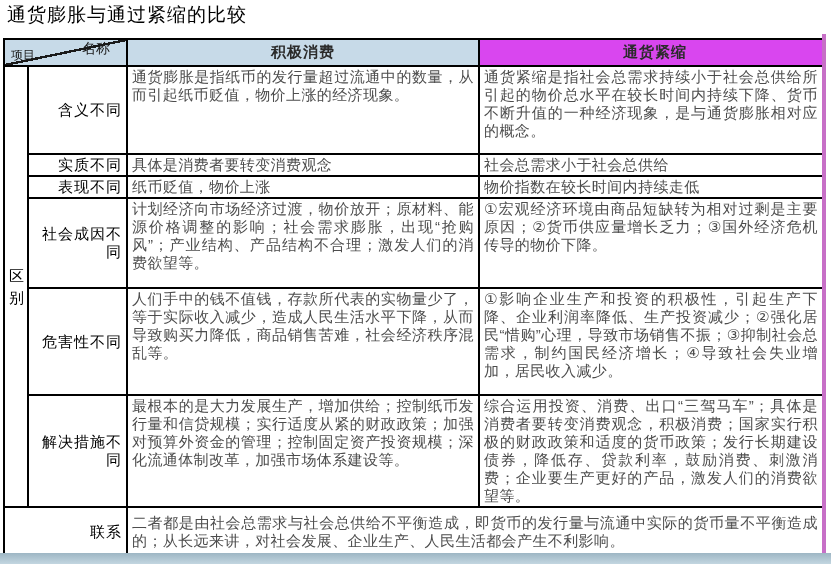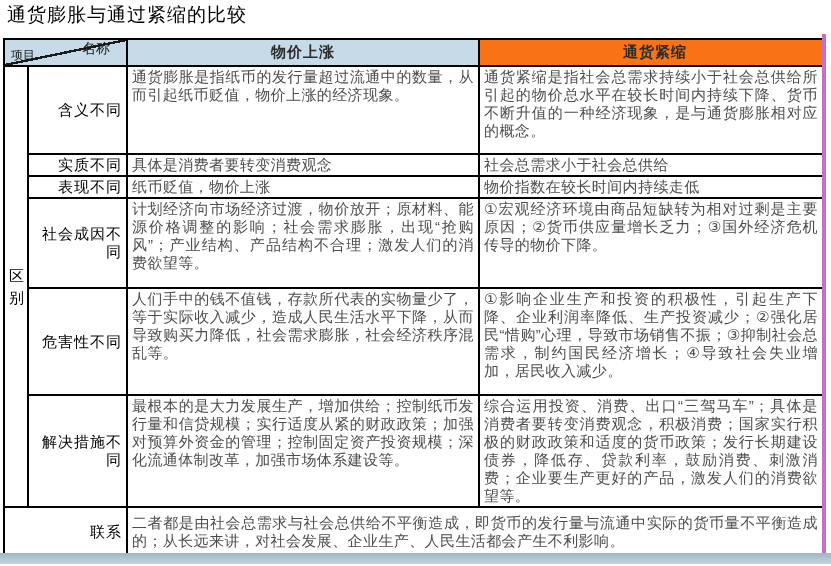--- a/index.html
+++ b/index.html
@@ -65,22 +65,22 @@
       <col style="width:99px">
       <col style="width:352px">
       <col style="width:344px">
     </colgroup>
     <tbody>
         <tr style="height:27px">
       <td class="corner" colspan="2" style="background-color: rgb(199, 218, 232);">
         <span class="c-tr">名称</span>
         <span class="c-bl">项目</span>
       </td>
-      <td class="colhead" style="background-color: rgb(199, 218, 232);">物价上涨</td>
-      <td class="colhead" style="background-color: #f97316; padding-left: 12px;">通货紧缩</td>
+      <td class="colhead" style="background-color: rgb(199, 218, 232);">积极消费</td>
+      <td class="colhead" style="background-color: #d946ef; padding-left: 12px;">通货紧缩</td>
     </tr>
     <tr style="height:88px">
       <td class="group" rowspan="6">区别</td>
       <td class="rowlabel">含义不同</td>
       <td class="body">通货膨胀是指纸币的发行量超过流通中的数量，从而引起纸币贬值，物价上涨的经济现象。</td>
       <td class="body">通货紧缩是指社会总需求持续小于社会总供给所引起的物价总水平在较长时间内持续下降、货币不断升值的一种经济现象，是与通货膨胀相对应的概念。</td>
     </tr>
     <tr style="height:17px">
       <td class="rowlabel">实质不同</td>
       <td class="body">具体是消费者要转变消费观念</td>
@@ -91,21 +91,21 @@
       <td class="body">纸币贬值，物价上涨</td>
       <td class="body">物价指数在较长时间内持续走低</td>
     </tr>
     <tr style="height:90px">
       <td class="rowlabel">社会成因不同</td>
       <td class="body">计划经济向市场经济过渡，物价放开；原材料、能源价格调整的影响；社会需求膨胀，出现“抢购风”；产业结构、产品结构不合理；激发人们的消费欲望等。</td>
       <td class="body">①宏观经济环境由商品短缺转为相对过剩是主要原因；②货币供应量增长乏力；③国外经济危机传导的物价下降。</td>
     </tr>
     <tr style="height:107px">
       <td class="rowlabel">危害性不同</td>
-      <td class="body">人们手中的钱不值钱，存款所代表的实物量少了，等于实际收入减少，造成人民生活水平下降，从而导致购买力降低，社会需求膨胀，社会经济秩序混乱等。</td>
+      <td class="body">人们手中的钱不值钱，存款所代表的实物量少了，等于实际收入减少，造成人民生活水平下降，从而导致购买力降低，商品销售苦难，社会经济秩序混乱等。</td>
       <td class="body">①影响企业生产和投资的积极性，引起生产下降、企业利润率降低、生产投资减少；②强化居民“惜购”心理，导致市场销售不振；③抑制社会总需求，制约国民经济增长；④导致社会失业增加，居民收入减少。</td>
     </tr>
     <tr style="height:112px">
       <td class="rowlabel">解决措施不同</td>
       <td class="body">最根本的是大力发展生产，增加供给；控制纸币发行量和信贷规模；实行适度从紧的财政政策；加强对预算外资金的管理；控制固定资产投资规模；深化流通体制改革，加强市场体系建设等。</td>
       <td class="body">综合运用投资、消费、出口“三驾马车”；具体是消费者要转变消费观念，积极消费；国家实行积极的财政政策和适度的货币政策；发行长期建设债券，降低存、贷款利率，鼓励消费、刺激消费；企业要生产更好的产品，激发人们的消费欲望等。</td>
     </tr>
     <tr style="height:49px">
       <td class="rowlabel" colspan="2">联系</td>
       <td class="body" colspan="2" style="vertical-align:middle">二者都是由社会总需求与社会总供给不平衡造成，即货币的发行量与流通中实际的货币量不平衡造成的；从长远来讲，对社会发展、企业生产、人民生活都会产生不利影响。</td>

